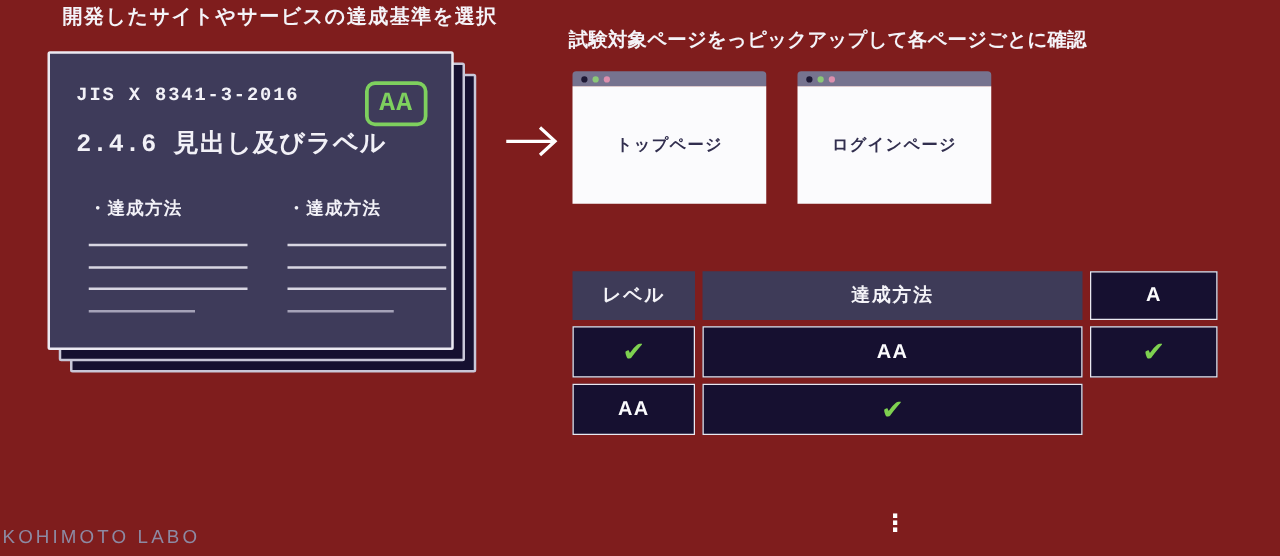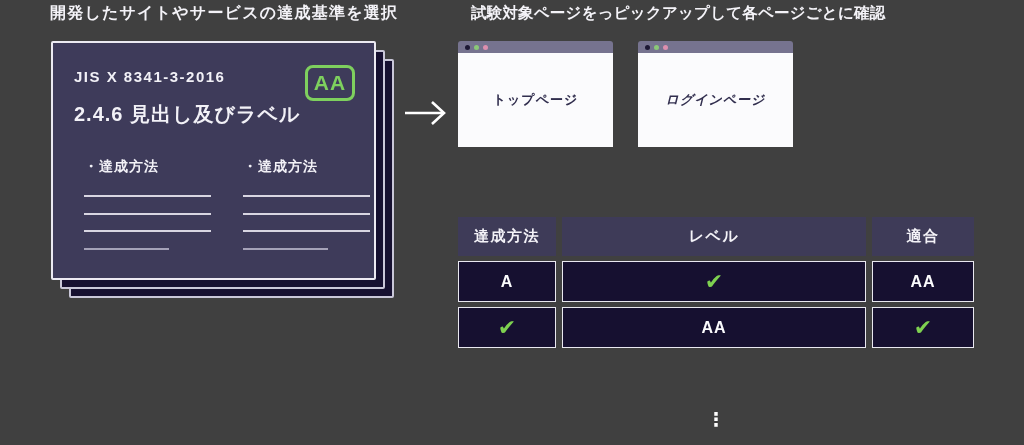--- a/index.html
+++ b/index.html
@@ -1,31 +1,31 @@
 <!DOCTYPE html>
 <html><head>
 <meta charset="utf-8">
 <style>
   html,body{margin:0;padding:0;background:#161030;}
   .stage{
     position:relative;width:1024px;height:445px;overflow:hidden;
-    background:#404040;
+    background:#7f1d1d;
     font-family:"Liberation Sans","DejaVu Sans",sans-serif;
     color:#f2f1f7;
     -webkit-font-smoothing:antialiased;
   }
   .heading{
     position:absolute;top:3px;font-size:16px;font-weight:bold;
     letter-spacing:1.2px;color:#f4f3f8;white-space:nowrap;
   }
   .heading.left{left:50px;}
-  .heading.right{left:471px;letter-spacing:0.2px;font-size:15.5px;}
+  .heading.right{left:455px;letter-spacing:0.2px;font-size:15.5px;margin-top:19px;}
 
   
-  .card-stack{position:absolute;left:51px;top:41px;width:325px;height:239px;}
+  .card-stack{position:absolute;left:38px;top:41px;width:325px;height:239px;font-family:Liberation Mono, monospace;}
   .stack-page{
     position:absolute;width:325px;height:239px;background:#161030;
     border:2px solid #c9c7d8;border-radius:2px;box-sizing:border-box;
   }
   .stack-page.p2{left:9px;top:9px;}
   .stack-page.p3{left:18px;top:18px;}
   .card{
     position:absolute;left:0;top:0;width:325px;height:239px;
     background:#3e3b5a;border:2px solid #eceaf2;border-radius:2px;
     box-sizing:border-box;
@@ -49,22 +49,22 @@
   .method-col.c2{left:178px;}
   .method-label{font-size:14px;font-weight:bold;letter-spacing:1px;white-space:nowrap;}
   .line{height:2px;background:#d8d6e2;width:127px;margin-top:15.5px;}
   .line.first{margin-top:19px;}
   .line.short{width:85px;background:#a5a2b8;}
 
   
   .arrow{position:absolute;left:403px;top:98px;}
 
   
-  .window{position:absolute;top:41px;width:155px;height:106px;}
-  .window.w1{left:458px;} .window.w2{left:638px;font-style:italic;} .window.w3{left:818px;}
+  .window{position:absolute;top:57px;width:155px;height:106px;}
+  .window.w1{left:458px;} .window.w2{left:638px;} .window.w3{left:818px;}
   .titlebar{
     height:12px;background:#76738f;border-radius:3px 3px 0 0;
     display:flex;align-items:center;padding-left:7px;gap:4px;
   }
   .dot{width:5px;height:5px;border-radius:50%;}
   .dot.dark{background:#1d1834;} .dot.green{background:#8bc878;} .dot.pink{background:#dd8fae;}
   .winbody{
     height:94px;background:#fbfbfd;display:flex;align-items:center;justify-content:center;
     font-size:13px;font-weight:bold;color:#312e4e;letter-spacing:1px;white-space:nowrap;
   }
@@ -151,30 +151,30 @@
     <div class="titlebar">
       <span class="dot dark"></span>
       <span class="dot green"></span>
       <span class="dot pink"></span>
     </div>
     <div class="winbody">ログインページ</div>
   </div>
 
 
   <div class="check-table">
+    <div class="th">レベル</div>
     <div class="th">達成方法</div>
-    <div class="th">レベル</div>
-    <div class="th">適合</div>
 
     <div class="td level">A</div>
     <div class="td pass">✔</div>
 
     <div class="td level">AA</div>
     <div class="td pass">✔</div>
 
     <div class="td level">AA</div>
     <div class="td pass">✔</div>
   </div>
 
   <div class="more-dots">⋮</div>
 
+  <div class="watermark">KOHIMOTO LABO</div>
 
 </div>
 
 </body></html>

